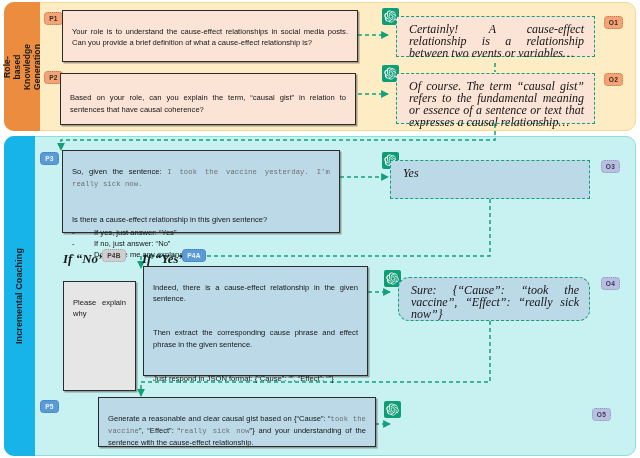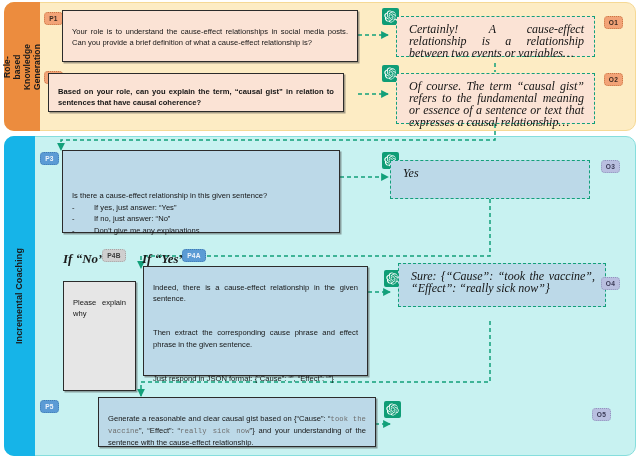--- a/index.html
+++ b/index.html
@@ -243,21 +243,21 @@
       <path d="M340,424 L390,424" marker-end="url(#arrowhead)"></path>
     </g>
   </svg>
 
   <div class="tag orange" style="left:44px; top:12px; width:19px;">P1</div>
   <div class="pbox warm" style="left:62px; top:10px; width:296px; height:52px;">
     <p>Your role is to understand the cause-effect relationships in social media posts. Can you provide a brief definition of what a cause-effect relationship is?</p>
   </div>
 
   <div class="tag orange" style="left:44px; top:71px; width:19px;">P2</div>
-  <div class="pbox warm" style="left:48px; top:73px; width:296px; height:39px; display:flex; align-items:center;font-weight:bold;">
+  <div class="pbox warm" style="left:60px; top:73px; width:296px; height:52px; display:flex; align-items:center;">
     <p>Based on your role, can you explain the term, “causal gist” in relation to sentences that have causal coherence?</p>
   </div>
 
   <div class="gpt" style="left:382px; top:8px;">
     <svg width="13" height="13" viewBox="0 0 24 24" aria-hidden="true">
       <path fill="#ffffff" d="M21.18 9.86a5.5 5.5 0 0 0-.48-4.53 5.62 5.62 0 0 0-6.04-2.67A5.58 5.58 0 0 0 10.44 1 5.6 5.6 0 0 0 5.1 4.85a5.5 5.5 0 0 0-3.68 2.66 5.55 5.55 0 0 0 .69 6.52 5.5 5.5 0 0 0 .47 4.53 5.62 5.62 0 0 0 6.05 2.67A5.57 5.57 0 0 0 13.56 23a5.6 5.6 0 0 0 5.34-3.86 5.5 5.5 0 0 0 3.68-2.66 5.55 5.55 0 0 0-.7-6.52zM13.56 21.5a4.17 4.17 0 0 1-2.67-.96l.13-.07 4.43-2.55a.72.72 0 0 0 .36-.63v-6.23l1.87 1.08a.07.07 0 0 1 .4.06v5.16a4.17 4.17 0 0 1-4.16 4.14zM4.6 17.7a4.12 4.12 0 0 1-.5-2.78l.14.08 4.43 2.55a.72.72 0 0 0 .72 0l5.41-3.12v2.16a.07.07 0 0 1-.3.06l-4.48 2.58a4.18 4.18 0 0 1-5.69-1.53zM3.44 8.26a4.15 4.15 0 0 1 2.17-1.82v5.25a.71.71 0 0 0 .36.62l5.4 3.12-1.87 1.08a.07.07 0 0 1-.06 0L4.9 13.9a4.16 4.16 0 0 1-1.46-5.64zm15.4 3.57L13.4 8.68l1.87-1.08a.07.07 0 0 1 .07 0l4.48 2.58a4.15 4.15 0 0 1-.64 7.49v-5.25a.7.7 0 0 0-.35-.6zm1.86-2.8-.14-.08-4.42-2.57a.72.72 0 0 0-.73 0L10 9.5V7.34a.06.06 0 0 1 .02-.06l4.48-2.58a4.16 4.16 0 0 1 6.19 4.3zM8.98 12.87 7.1 11.8a.07.07 0 0 1-.03-.06V6.58a4.16 4.16 0 0 1 6.82-3.19l-.13.07L9.33 6.01a.72.72 0 0 0-.36.63zm1.02-2.19 2.41-1.39 2.41 1.39v2.78l-2.4 1.39-2.42-1.39z"></path>
     </svg>
   </div>
   <div class="obox warm" style="left:396px; top:16px; width:199px; height:41px;">
     <span>Certainly! A cause-effect relationship is a relationship between two events or variables…</span>
@@ -269,20 +269,24 @@
       <path fill="#ffffff" d="M21.18 9.86a5.5 5.5 0 0 0-.48-4.53 5.62 5.62 0 0 0-6.04-2.67A5.58 5.58 0 0 0 10.44 1 5.6 5.6 0 0 0 5.1 4.85a5.5 5.5 0 0 0-3.68 2.66 5.55 5.55 0 0 0 .69 6.52 5.5 5.5 0 0 0 .47 4.53 5.62 5.62 0 0 0 6.05 2.67A5.57 5.57 0 0 0 13.56 23a5.6 5.6 0 0 0 5.34-3.86 5.5 5.5 0 0 0 3.68-2.66 5.55 5.55 0 0 0-.7-6.52zM13.56 21.5a4.17 4.17 0 0 1-2.67-.96l.13-.07 4.43-2.55a.72.72 0 0 0 .36-.63v-6.23l1.87 1.08a.07.07 0 0 1 .4.06v5.16a4.17 4.17 0 0 1-4.16 4.14zM4.6 17.7a4.12 4.12 0 0 1-.5-2.78l.14.08 4.43 2.55a.72.72 0 0 0 .72 0l5.41-3.12v2.16a.07.07 0 0 1-.3.06l-4.48 2.58a4.18 4.18 0 0 1-5.69-1.53zM3.44 8.26a4.15 4.15 0 0 1 2.17-1.82v5.25a.71.71 0 0 0 .36.62l5.4 3.12-1.87 1.08a.07.07 0 0 1-.06 0L4.9 13.9a4.16 4.16 0 0 1-1.46-5.64zm15.4 3.57L13.4 8.68l1.87-1.08a.07.07 0 0 1 .07 0l4.48 2.58a4.15 4.15 0 0 1-.64 7.49v-5.25a.7.7 0 0 0-.35-.6zm1.86-2.8-.14-.08-4.42-2.57a.72.72 0 0 0-.73 0L10 9.5V7.34a.06.06 0 0 1 .02-.06l4.48-2.58a4.16 4.16 0 0 1 6.19 4.3zM8.98 12.87 7.1 11.8a.07.07 0 0 1-.03-.06V6.58a4.16 4.16 0 0 1 6.82-3.19l-.13.07L9.33 6.01a.72.72 0 0 0-.36.63zm1.02-2.19 2.41-1.39 2.41 1.39v2.78l-2.4 1.39-2.42-1.39z"></path>
     </svg>
   </div>
   <div class="obox warm" style="left:396px; top:73px; width:199px; height:51px;">
     <span>Of course. The term “causal gist” refers to the fundamental meaning or essence of a sentence or text that expresses a causal relationship…</span>
   </div>
   <div class="tag orange" style="left:604px; top:73px; width:19px;">O2</div>
 
   <div class="tag blue" style="left:40px; top:152px; width:19px;">P3</div>
   <div class="pbox cool" style="left:62px; top:150px; width:278px; height:83px; text-align:left;">
+    <p style="text-align:justify;">
+      <span>So, given the sentence:</span>
+      <span class="mono">I took the vaccine yesterday. I’m really sick now.</span>
+    </p>
     <p style="margin-top:24px;">Is there a cause-effect relationship in this given sentence?</p>
     <div class="bulletline" style="margin-top:1px;">
       <span class="dash">-</span>
       <span>If yes, just answer: “Yes”</span>
     </div>
     <div class="bulletline">
       <span class="dash">-</span>
       <span>If no, just answer: “No”</span>
     </div>
     <div class="bulletline">
@@ -315,21 +319,21 @@
     <p>Indeed, there is a cause-effect relationship in the given sentence.</p>
     <p>Then extract the corresponding cause phrase and effect phrase in the given sentence.</p>
     <p>Just respond in JSON format: {“Cause”: “”, “Effect”: “”}</p>
   </div>
 
   <div class="gpt" style="left:384px; top:270px;">
     <svg width="13" height="13" viewBox="0 0 24 24" aria-hidden="true">
       <path fill="#ffffff" d="M21.18 9.86a5.5 5.5 0 0 0-.48-4.53 5.62 5.62 0 0 0-6.04-2.67A5.58 5.58 0 0 0 10.44 1 5.6 5.6 0 0 0 5.1 4.85a5.5 5.5 0 0 0-3.68 2.66 5.55 5.55 0 0 0 .69 6.52 5.5 5.5 0 0 0 .47 4.53 5.62 5.62 0 0 0 6.05 2.67A5.57 5.57 0 0 0 13.56 23a5.6 5.6 0 0 0 5.34-3.86 5.5 5.5 0 0 0 3.68-2.66 5.55 5.55 0 0 0-.7-6.52zM13.56 21.5a4.17 4.17 0 0 1-2.67-.96l.13-.07 4.43-2.55a.72.72 0 0 0 .36-.63v-6.23l1.87 1.08a.07.07 0 0 1 .4.06v5.16a4.17 4.17 0 0 1-4.16 4.14zM4.6 17.7a4.12 4.12 0 0 1-.5-2.78l.14.08 4.43 2.55a.72.72 0 0 0 .72 0l5.41-3.12v2.16a.07.07 0 0 1-.3.06l-4.48 2.58a4.18 4.18 0 0 1-5.69-1.53zM3.44 8.26a4.15 4.15 0 0 1 2.17-1.82v5.25a.71.71 0 0 0 .36.62l5.4 3.12-1.87 1.08a.07.07 0 0 1-.06 0L4.9 13.9a4.16 4.16 0 0 1-1.46-5.64zm15.4 3.57L13.4 8.68l1.87-1.08a.07.07 0 0 1 .07 0l4.48 2.58a4.15 4.15 0 0 1-.64 7.49v-5.25a.7.7 0 0 0-.35-.6zm1.86-2.8-.14-.08-4.42-2.57a.72.72 0 0 0-.73 0L10 9.5V7.34a.06.06 0 0 1 .02-.06l4.48-2.58a4.16 4.16 0 0 1 6.19 4.3zM8.98 12.87 7.1 11.8a.07.07 0 0 1-.03-.06V6.58a4.16 4.16 0 0 1 6.82-3.19l-.13.07L9.33 6.01a.72.72 0 0 0-.36.63zm1.02-2.19 2.41-1.39 2.41 1.39v2.78l-2.4 1.39-2.42-1.39z"></path>
     </svg>
   </div>
-  <div class="obox" style="left:398px; top:263px; width:208px; height:44px;">
+  <div class="obox" style="left:398px; top:277px; width:192px; height:44px;border-radius:11px;">
     <span>Sure: {“Cause”: “took the vaccine”, “Effect”: “really sick now”}</span>
   </div>
   <div class="tag lav" style="left:601px; top:277px; width:19px;">O4</div>
 
   <div class="tag blue" style="left:40px; top:400px; width:19px;">P5</div>
   <div class="pbox cool" style="left:62px; top:397px; width:278px; height:50px;margin-left:36px;">
     <p><span>Generate a reasonable and clear causal gist based on {“Cause”: “</span><span class="mono">took the vaccine</span><span>”, “Effect”: “</span><span class="mono">really sick now</span><span>”} and your understanding of the sentence with the cause-effect relationship.</span></p>
   </div>
 
   <div class="gpt" style="left:384px; top:401px;">

